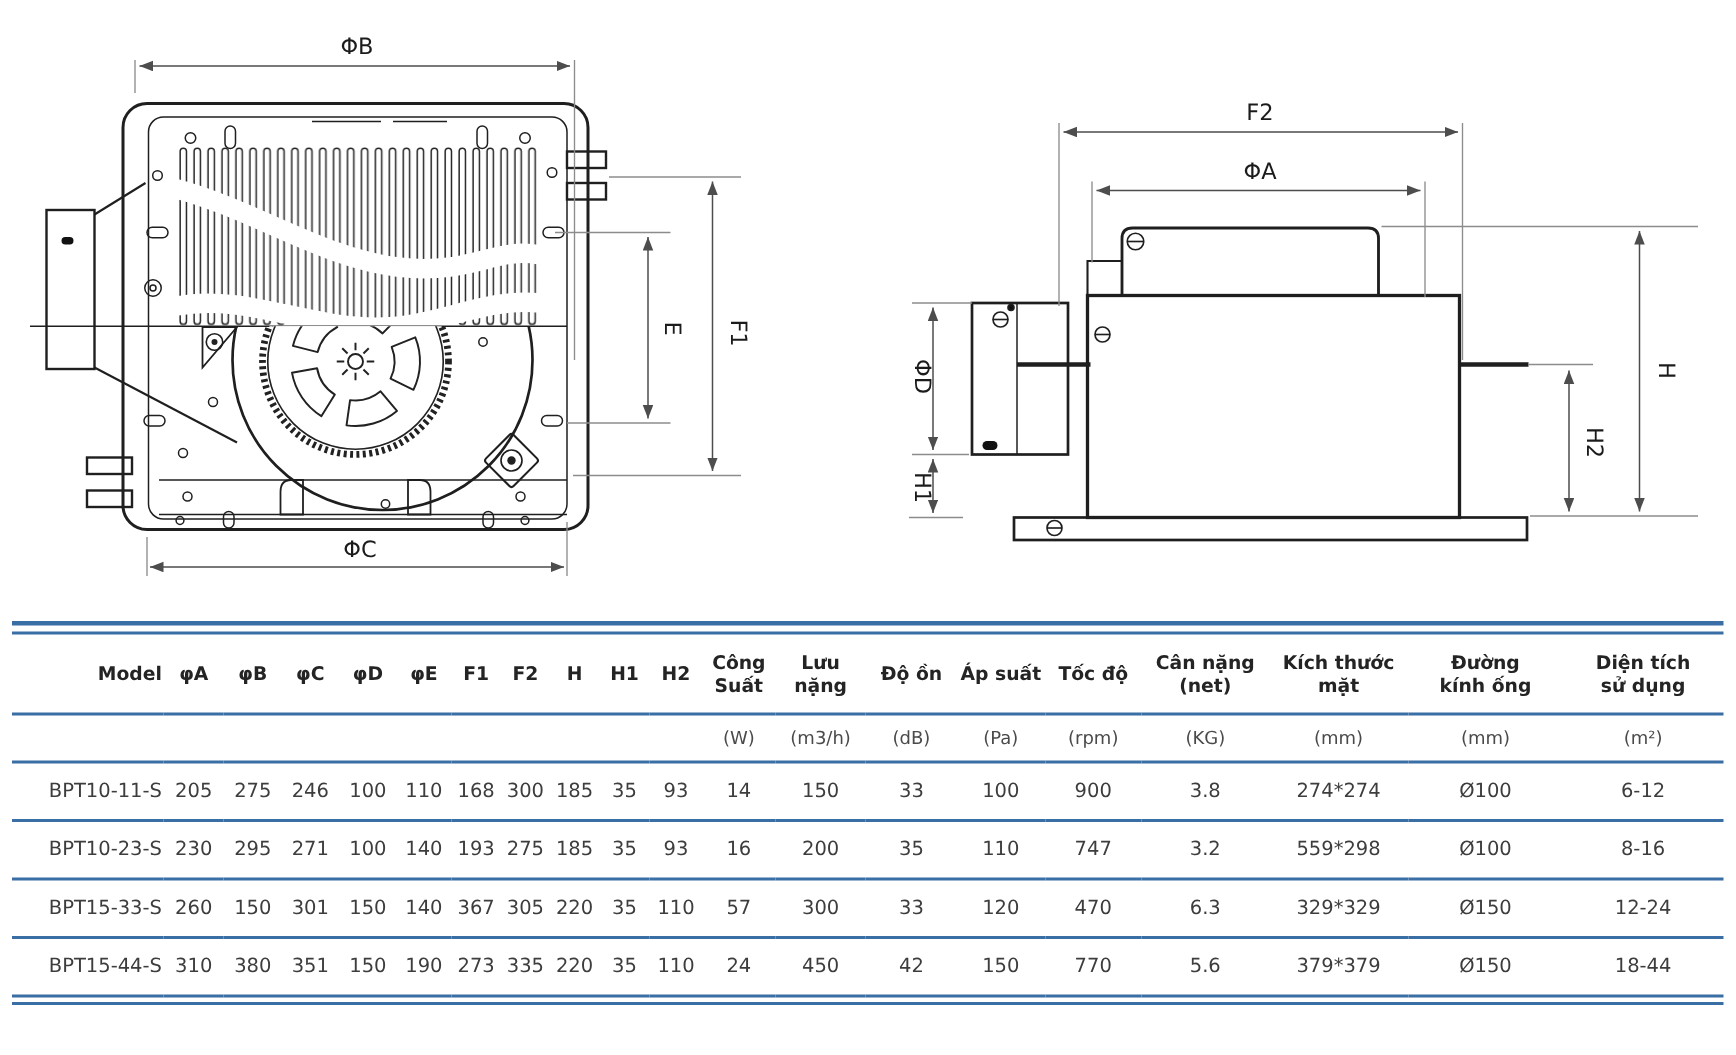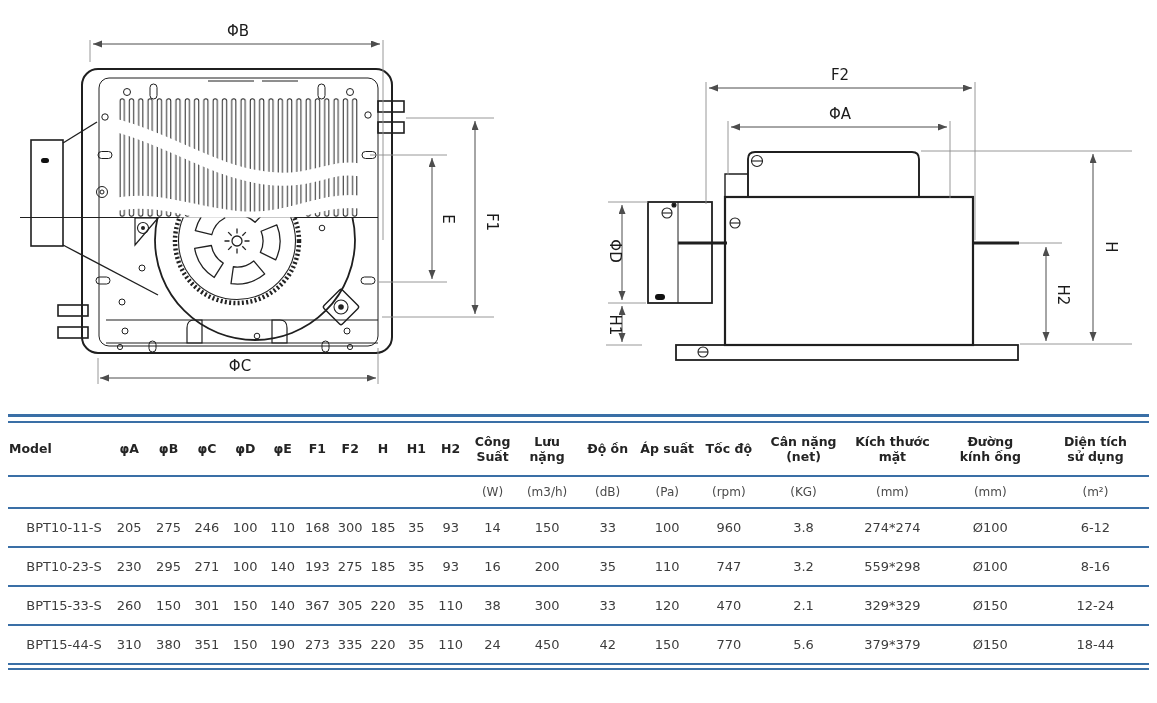--- a/index.html
+++ b/index.html
@@ -17,25 +17,25 @@
   .spec{padding:0 8px;}
   .rule{background:var(--accent);}
   .rule.h3{height:3px;} .rule.h2{height:2px;}
   .sp4{height:4px;} .sp3{height:3px;}
   table{border-collapse:collapse;width:100%;table-layout:fixed;}
   th{
     font-weight:bold;font-size:12.5px;color:#242424;text-align:center;
     white-space:pre-line;line-height:1.22;padding:8px 1px;height:36px;vertical-align:middle;
     border-bottom:2px solid var(--accent);
   }
-  th.c-model{text-align:left;}
+  th.c-model{text-align:right;}
   td{font-size:13px;color:#3d3d3d;text-align:center;padding:0 1px;vertical-align:middle;}
   tr.units td{height:30px;font-size:12px;color:#4a4a4a;border-bottom:2px solid var(--accent);}
   tr.datarow td{height:37px;border-bottom:2px solid var(--accent);}
-  td.c-model{text-align:center;padding-left:12px;}
+  td.c-model{text-align:right;padding-left:12px;}
 </style>
 </head>
 <body>
 
 <div class="drawings">
 
   <svg width="560" height="414" viewBox="0 0 560 414">
     <defs>
       <marker id="arA" markerWidth="10" markerHeight="8" refX="9" refY="3.5" orient="auto-start-reverse">
         <path d="M0,0 L9,3.5 L0,7 Z" fill="#4d4d4d"></path>
@@ -332,21 +332,21 @@
           <td>110</td>
           <td>168</td>
           <td>300</td>
           <td>185</td>
           <td>35</td>
           <td>93</td>
           <td>14</td>
           <td>150</td>
           <td>33</td>
           <td>100</td>
-          <td>960</td>
+          <td>900</td>
           <td>3.8</td>
           <td>274*274</td>
           <td>Ø100</td>
           <td>6-12</td>
         </tr>
         <tr class="datarow">
           <td class="c-model">BPT10-23-S</td>
           <td>230</td>
           <td>295</td>
           <td>271</td>
@@ -372,26 +372,26 @@
           <td>260</td>
           <td>150</td>
           <td>301</td>
           <td>150</td>
           <td>140</td>
           <td>367</td>
           <td>305</td>
           <td>220</td>
           <td>35</td>
           <td>110</td>
-          <td>38</td>
+          <td>57</td>
           <td>300</td>
           <td>33</td>
           <td>120</td>
           <td>470</td>
-          <td>2.1</td>
+          <td>6.3</td>
           <td>329*329</td>
           <td>Ø150</td>
           <td>12-24</td>
         </tr>
         <tr class="datarow">
           <td class="c-model">BPT15-44-S</td>
           <td>310</td>
           <td>380</td>
           <td>351</td>
           <td>150</td>

